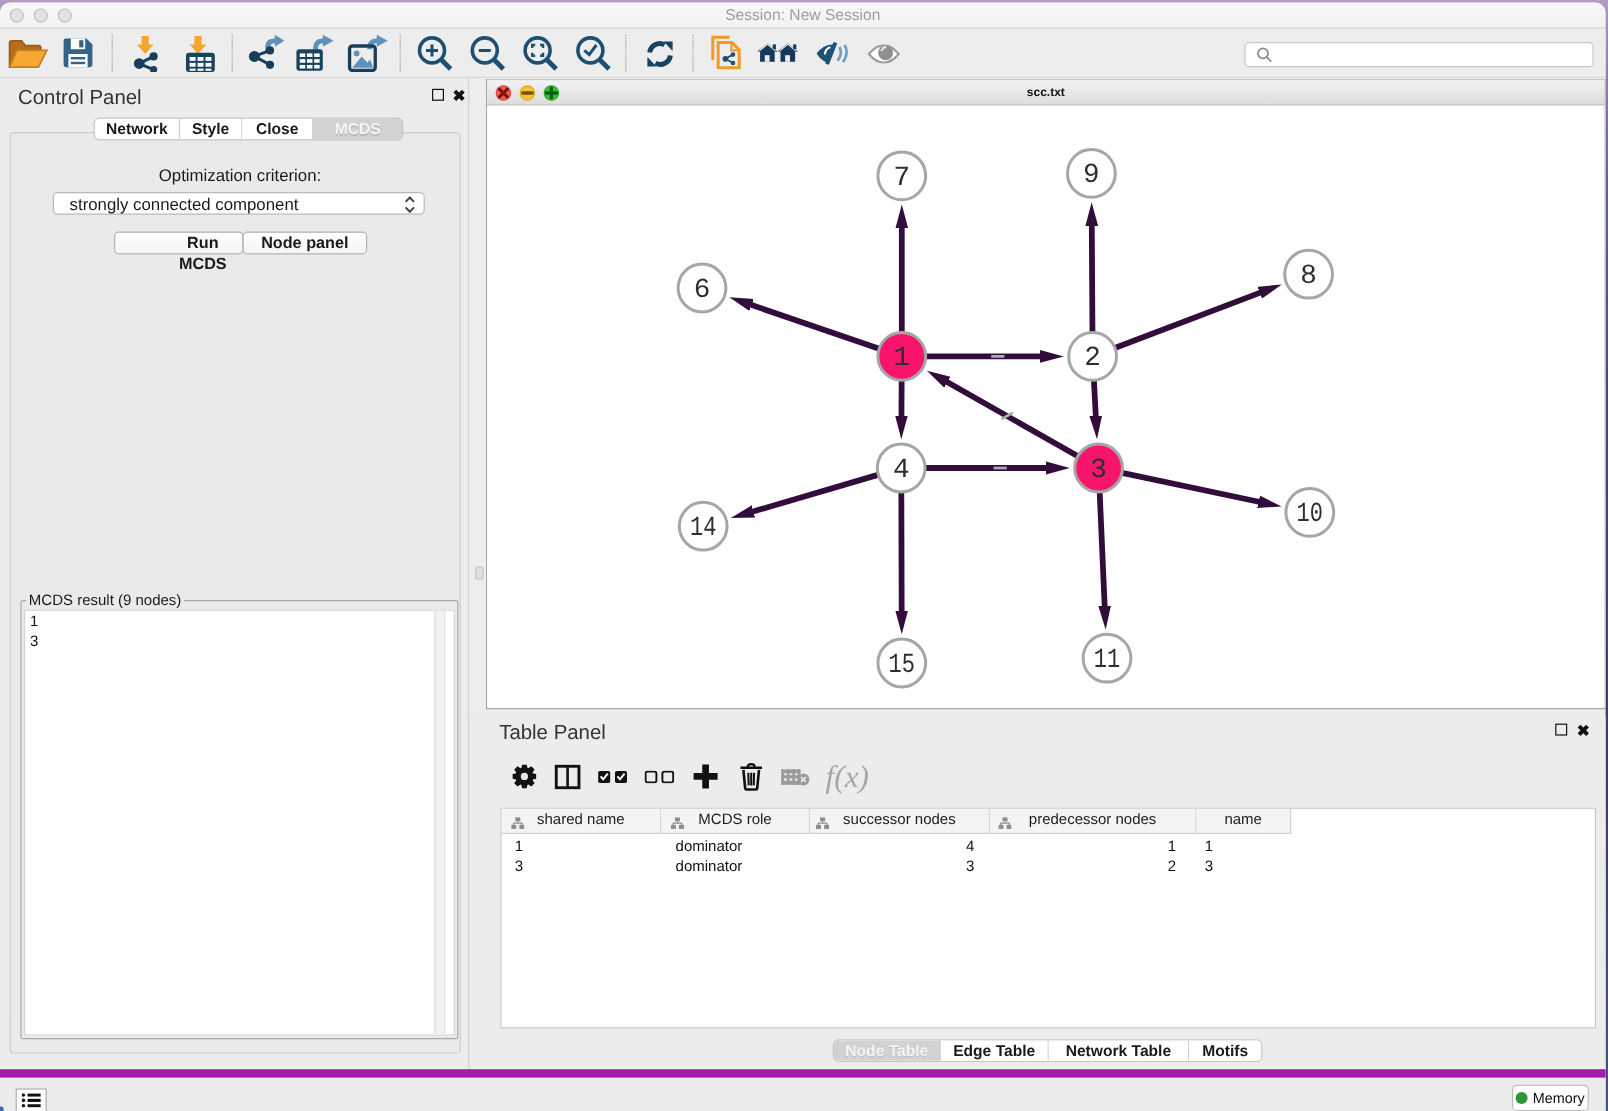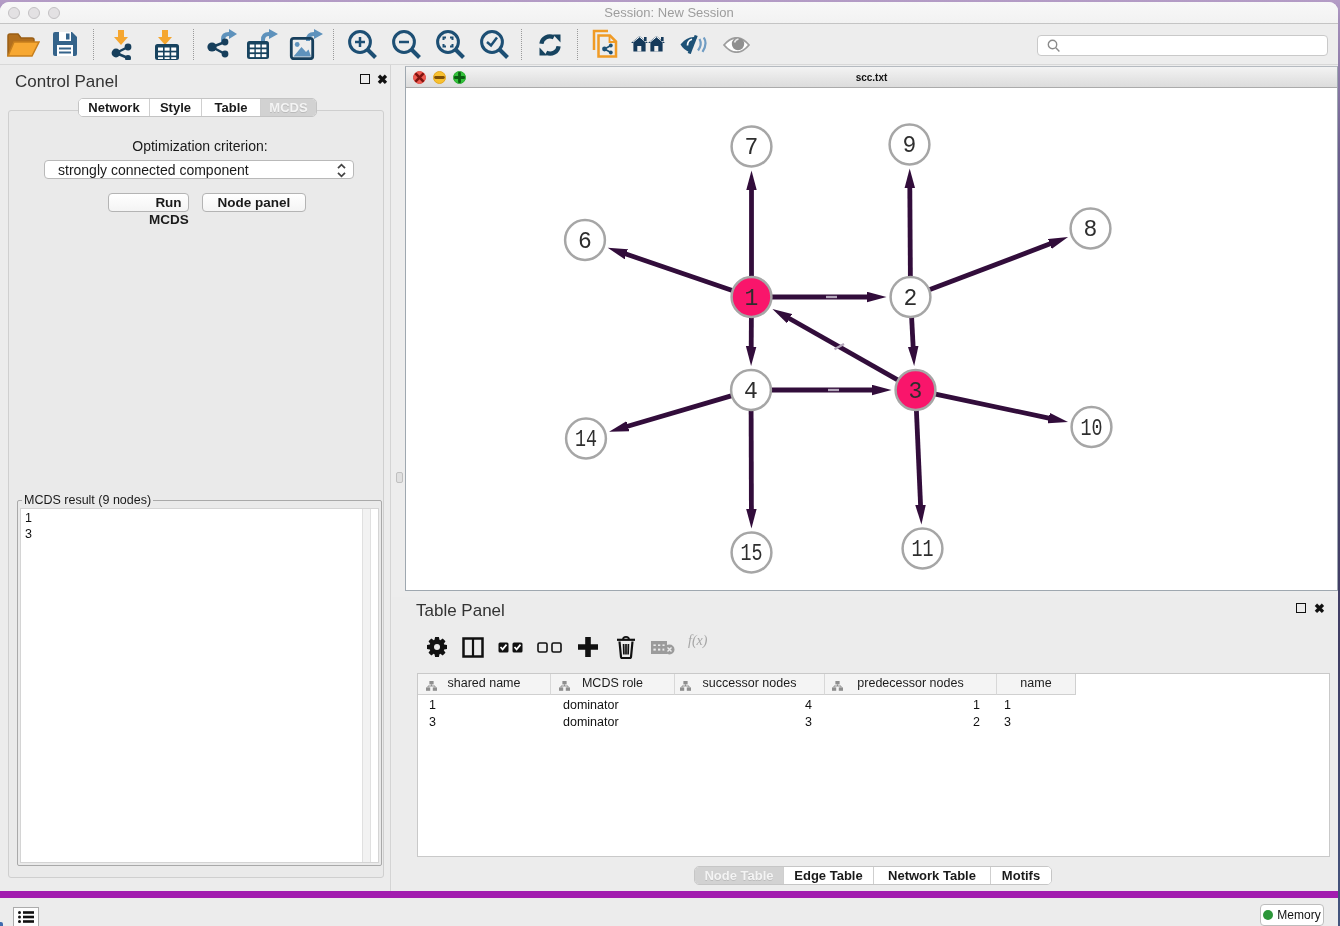--- a/index.html
+++ b/index.html
@@ -209,32 +209,32 @@
   </div>
 
   <div class="ctrl">
     <div class="panel-hdr-txt" style="position:absolute;left:15px;top:7px;">Control Panel</div>
     <div class="winbtn-sq" style="left:360px;top:9px;"></div>
     <div class="winbtn-x" style="left:377px;top:9px;">✖</div>
     <div class="graybox"></div>
     <div class="tabs" style="left:78px; top:33px; height:19px;">
       <div class="tab" style="width:71px;">Network</div>
       <div class="tab" style="width:52px;">Style</div>
-      <div class="tab" style="width:59px;">Table</div>
-      <div class="tab sel" style="width:55px;">MCDS</div>
+      <div class="tab" style="width:59px;">Close</div>
+      <div class="tab sel" style="width:74px;">MCDS</div>
     </div>
     <div style="position:absolute;left:44px;top:95px;width:310px;height:19px;background:#fff;border:1px solid #b9b9b9;border-radius:4px;">
       <div style="position:absolute;left:13px;top:0;font-size:14px;line-height:18px;color:#1a1a1a;">strongly connected component</div>
       <svg width="11" height="15" viewBox="0 0 11 15" style="position:absolute;right:6px;top:2px;">
           <path d="M2 5.2 L5.5 1.6 L9 5.2" fill="none" stroke="#444" stroke-width="1.7"></path>
           <path d="M2 9.8 L5.5 13.4 L9 9.8" fill="none" stroke="#444" stroke-width="1.7"></path>
         </svg>
     </div>
     <div style="position:absolute;left:8px;top:73px;width:384px;text-align:center;font-size:14px;color:#1a1a1a;">Optimization criterion:</div>
-    <div class="btn" style="left:108px;top:128px;width:81px;height:19px;line-height:17px;font-weight:bold;padding-left:40px;">Run MCDS</div>
+    <div class="btn" style="left:95px;top:128px;width:108px;height:19px;line-height:17px;font-weight:bold;padding-left:40px;">Run MCDS</div>
     <div class="btn" style="left:202px;top:128px;width:104px;height:19px;line-height:17px;font-weight:bold;">Node panel</div>
 
     <fieldset style="position:absolute;left:17px;top:428px;width:365px;height:373px;border:1px solid #a9a9a9;border-radius:2px;">
       <legend style="font-size:12.5px;color:#1a1a1a;margin-left:4px;padding:0 2px;">MCDS result (9 nodes)</legend>
       <div style="position:absolute;left:2px;top:1px;right:2px;bottom:2px;background:#fff;border:1px solid #d4d4d4;">
         <div style="position:absolute;left:4px;top:1px;font-size:12.5px;color:#111;line-height:16px;">1<br>3</div>
         <div style="position:absolute;right:7px;top:0;bottom:0;width:9px;background:#f2f2f2;border-left:1px solid #e0e0e0;border-right:1px solid #e0e0e0;"></div>
       </div>
     </fieldset>
   </div>
@@ -360,21 +360,21 @@
           <rect x="0" y="0" width="2.4" height="13"></rect>
           <rect x="0" y="9.6" width="16" height="3.4"></rect>
           <rect x="13.6" y="0" width="2.4" height="13"></rect>
           <rect x="4.8" y="0" width="2.2" height="13"></rect>
           <rect x="9.3" y="0" width="2.2" height="13"></rect>
           <rect x="0" y="5" width="16" height="2.6"></rect>
         </g>
       <circle cx="18.5" cy="8.5" r="5" fill="#9b9b9b"></circle>
       <path d="M16.5 6.5 L20.5 10.5 M20.5 6.5 L16.5 10.5" stroke="#ececec" stroke-width="1.4"></path>
     </svg>
-    <div style="position:absolute;left:296px;top:36px;font-family:'Liberation Serif',serif;font-style:italic;font-size:14px;color:#a6a6a6;">f(x)</div>
+    <div style="position:absolute;left:296px;top:36px;font-family:'Liberation Serif',serif;font-style:italic;font-size:26px;color:#a6a6a6;">f(x)</div>
 
     <div class="tbl">
       <div class="tbl-hdr" style="left:0;width:133px;">shared name</div>
       <div class="tbl-hdr" style="left:133px;width:124px;">MCDS role</div>
       <div class="tbl-hdr" style="left:257px;width:150px;">successor nodes</div>
       <div class="tbl-hdr" style="left:407px;width:172px;">predecessor nodes</div>
       <div class="tbl-hdr" style="left:579px;width:79px;border-right:1px solid #d0d0d0;">name</div>
       <svg style="position:absolute;left:8px;top:7px;" width="11" height="10" viewBox="0 0 11 10">
           <g fill="#8e8e8e">
             <rect x="3.4" y="0" width="4.2" height="3.4"></rect>

